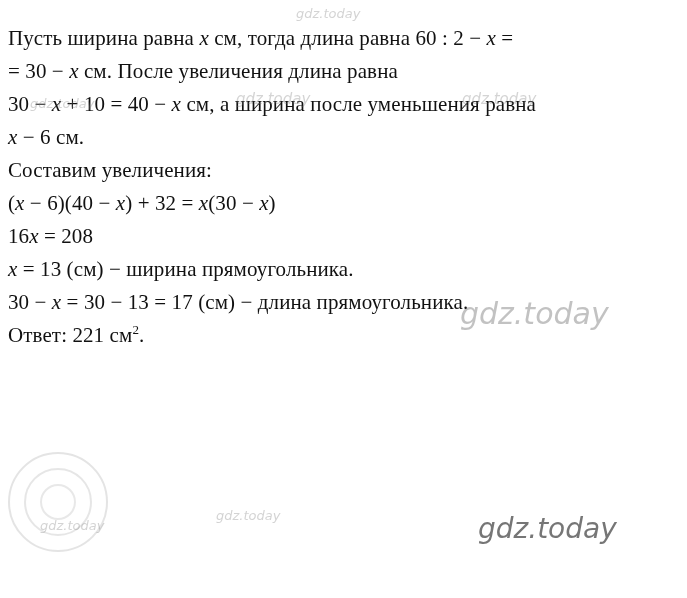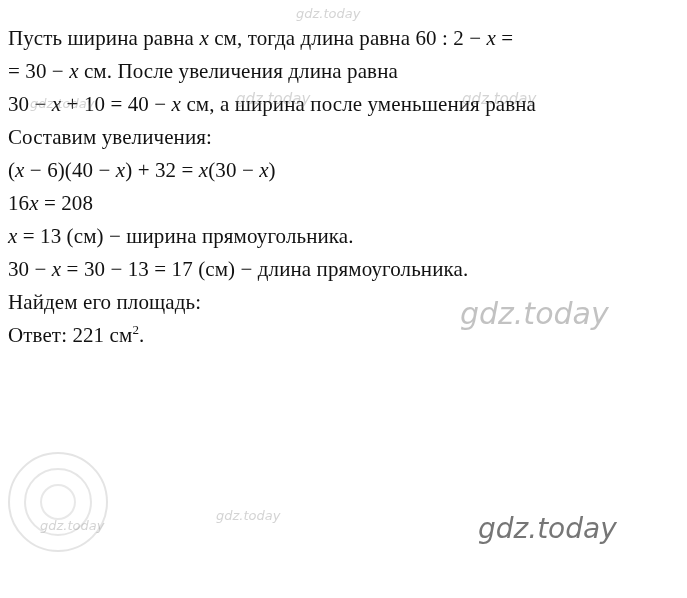--- a/index.html
+++ b/index.html
@@ -87,26 +87,26 @@
     border: 2px solid rgba(130,130,130,0.18);
   }
 </style>
 </head>
 <body>
 
 <div id="solution">
   <div class="line">Пусть ширина равна <span class="mi">x</span> см, тогда длина равна 60 : 2 − <span class="mi">x</span> =</div>
   <div class="line">= 30 − <span class="mi">x</span> см. После увеличения длина равна</div>
   <div class="line">30 − <span class="mi">x</span> + 10 = 40 − <span class="mi">x</span> см, а ширина после уменьшения равна</div>
+  <div class="line"><span class="mi">x</span> − 6 см.</div>
   <div class="line">Составим увеличения:</div>
   <div class="line">(<span class="mi">x</span> − 6)(40 − <span class="mi">x</span>) + 32 = <span class="mi">x</span>(30 − <span class="mi">x</span>)</div>
   <div class="line">16<span class="mi">x</span> = 208</div>
   <div class="line"><span class="mi">x</span> = 13 (см) − ширина прямоугольника.</div>
   <div class="line">30 − <span class="mi">x</span> = 30 − 13 = 17 (см) − длина прямоугольника.</div>
-  <div class="line">Найдем его площадь:</div>
   <div class="line">Ответ: 221 см<sup>2</sup>.</div>
 </div>
 
 <div class="wm-ring"></div>
 <div id="watermark-layer">
     <div class="wm wm-sm" style="left: 296px; top: 6px;">gdz.today</div>
     <div class="wm wm-sm" style="left: 30px; top: 96px;">gdz.today</div>
     <div class="wm wm-md" style="left: 236px; top: 90px;">gdz.today</div>
     <div class="wm wm-md" style="left: 462px; top: 90px;">gdz.today</div>
     <div class="wm wm-lg" style="left: 460px; top: 296px;">gdz.today</div>

